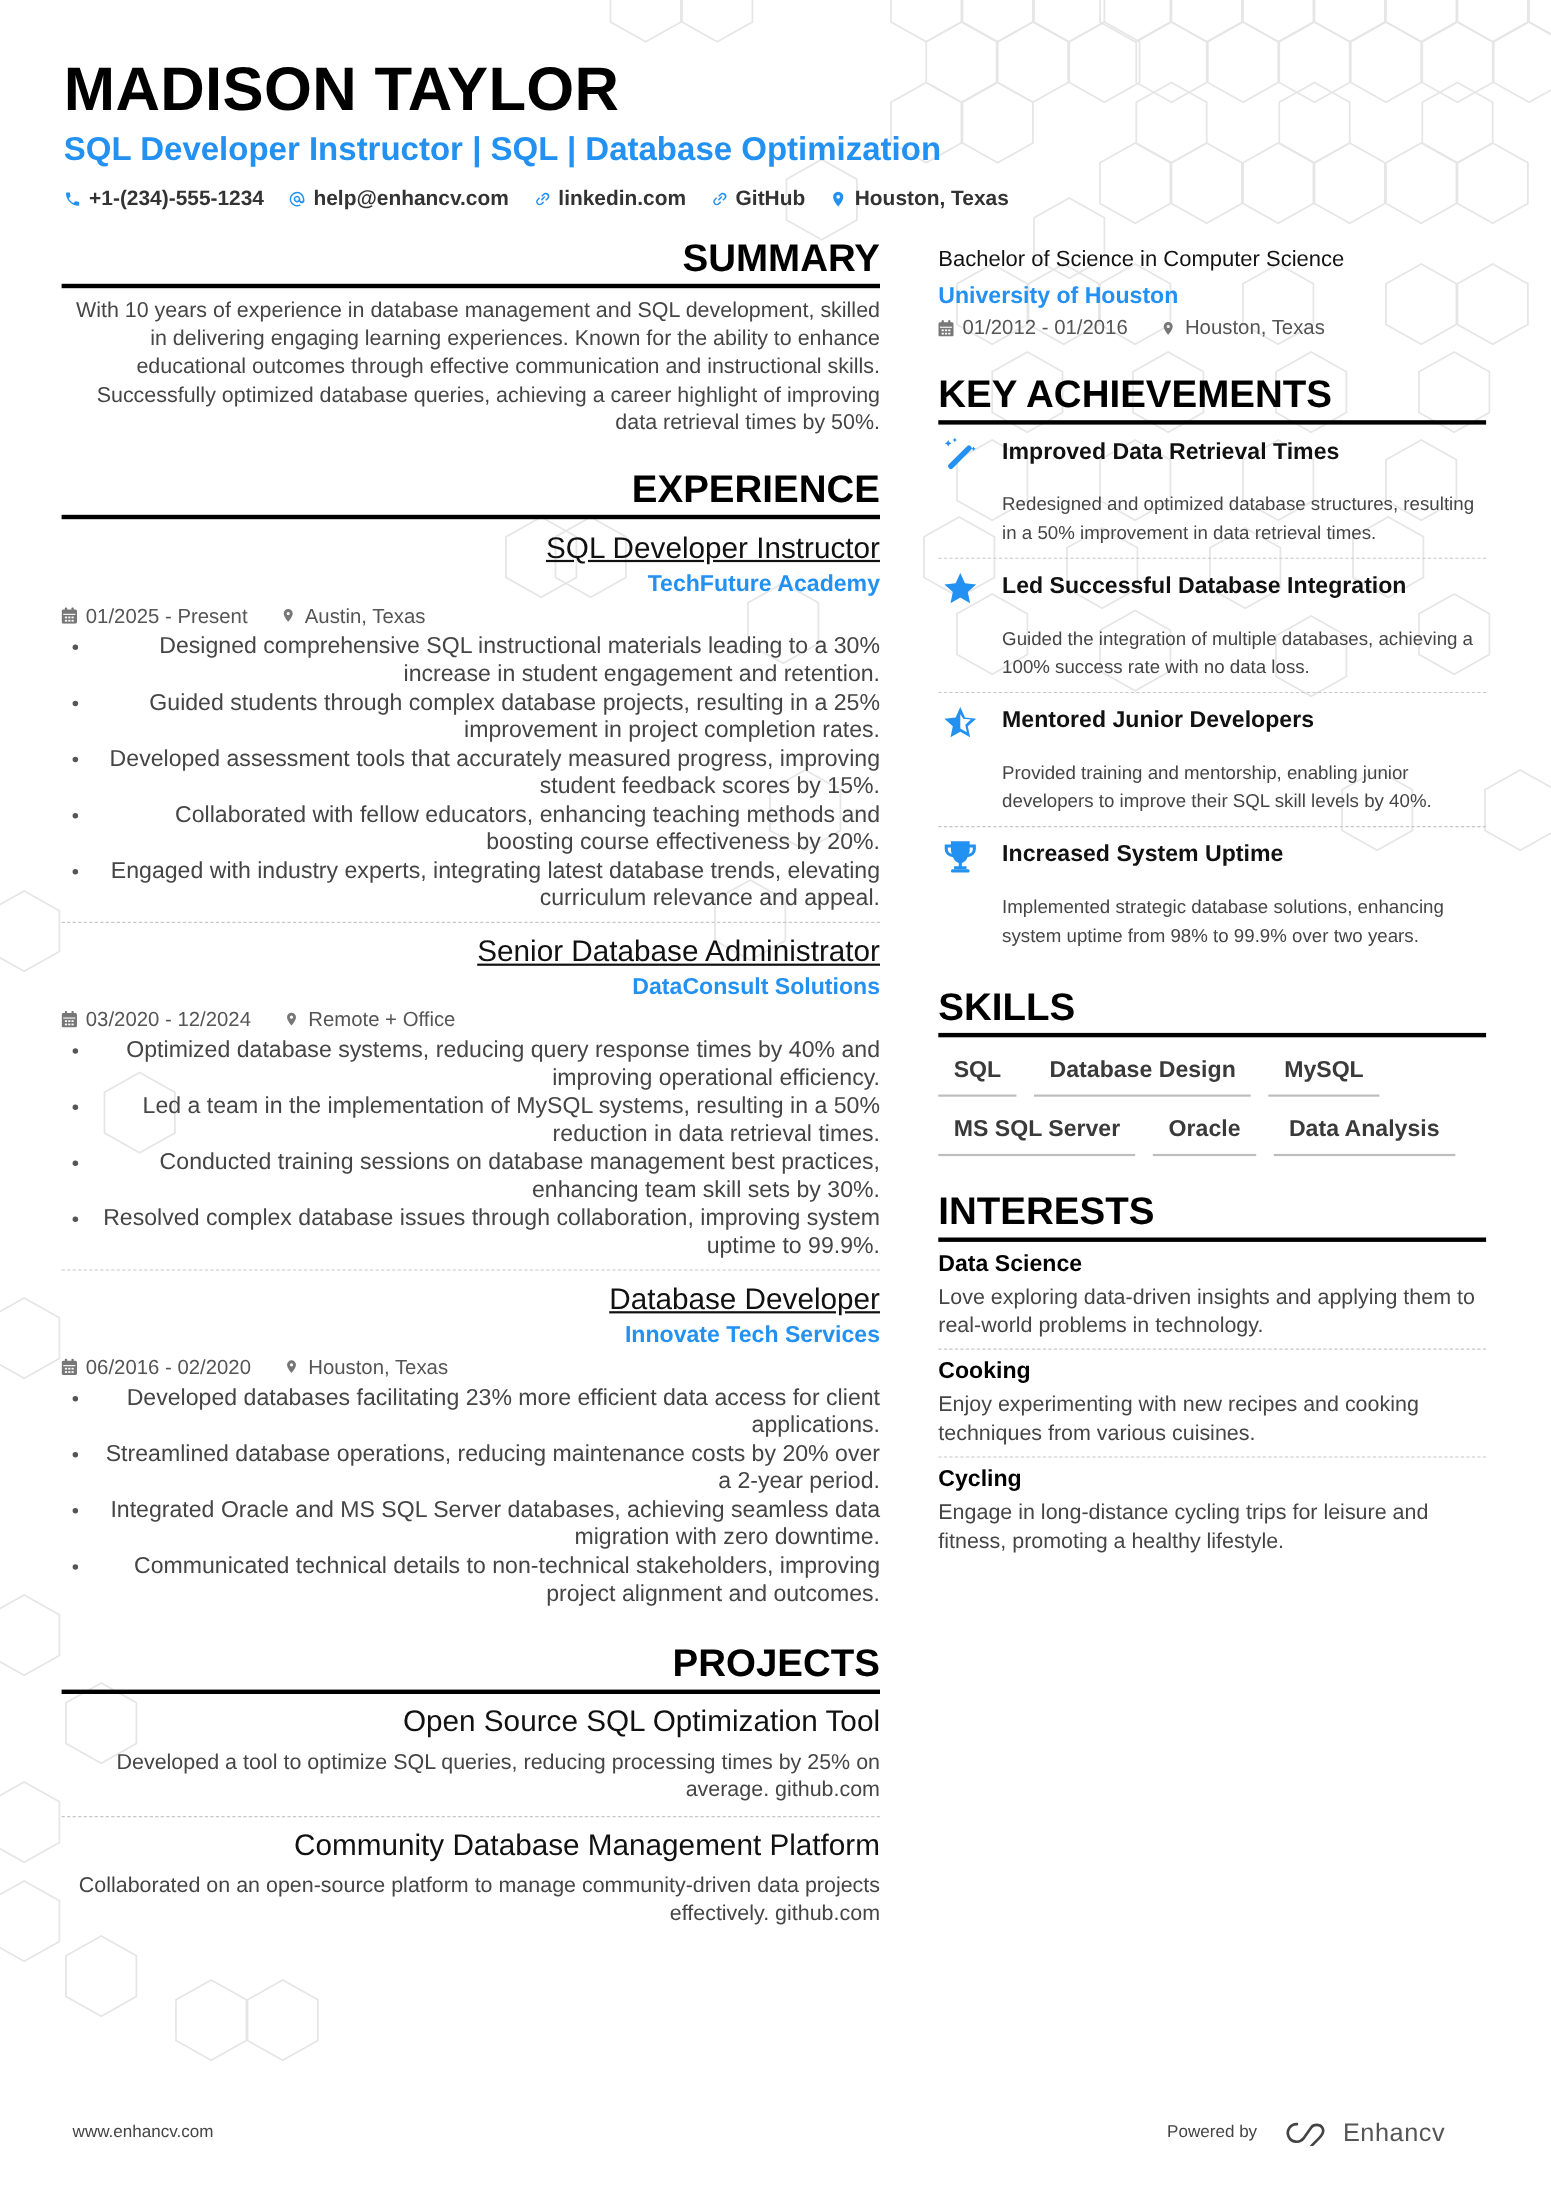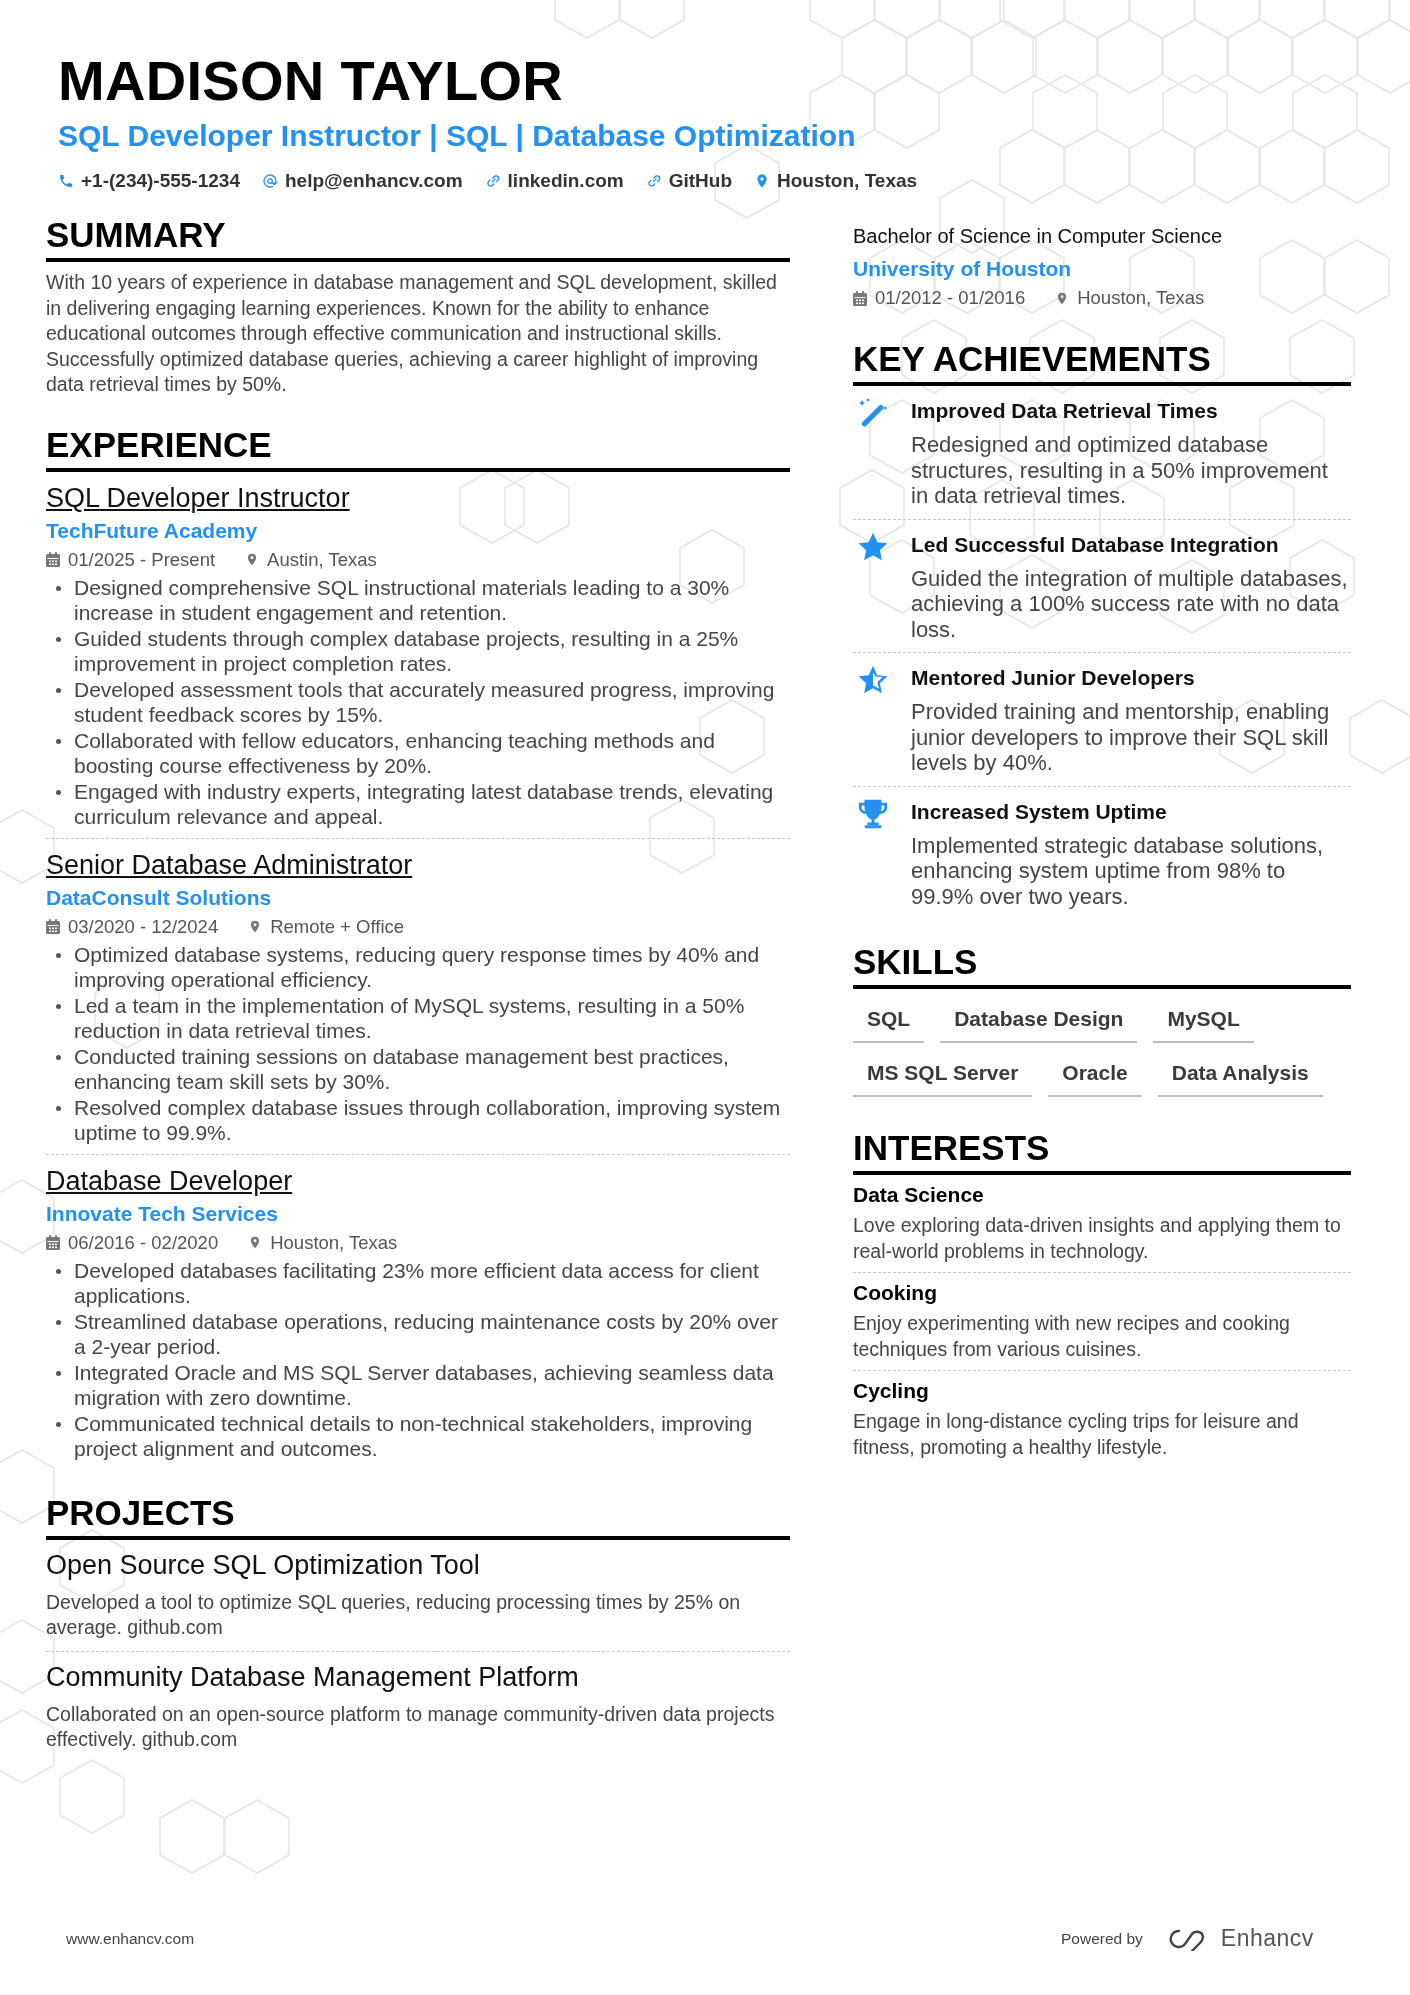--- a/index.html
+++ b/index.html
@@ -8,21 +8,21 @@
   .hexbg { position: absolute; left: 0; top: 0; width: 1410px; height: 1995px; z-index: 0; pointer-events: none; }
   .page { position: absolute; left: 0; top: 0; width: 1410px; height: 1995px; z-index: 1; }
 
   .header { position: absolute; left: 58px; top: 48px; width: 1300px; }
   .name { font-size: 56px; font-weight: 700; color: #000; letter-spacing: 0.3px; line-height: 66px; }
   .title { font-size: 30px; font-weight: 700; color: #2291f2; line-height: 40px; margin-top: 2px; }
   .contacts { display: flex; gap: 22px; margin-top: 14px; font-size: 19px; font-weight: 700; color: #333; align-items: center; }
   .contact { display: flex; align-items: center; gap: 7px; }
   .contact svg { width: 16px; height: 16px; fill: #2291f2; }
 
-  .col-left { position: absolute; left: 46px; top: 214px; width: 744px; }
+  .col-left { position: absolute; left: 56px; top: 214px; width: 744px; text-align: right; }
   .col-right { position: absolute; left: 853px; top: 214px; width: 498px; }
 
   .sec-title { font-size: 35px; font-weight: 700; color: #000; line-height: 42px; border-bottom: 4px solid #000; padding-bottom: 2px; }
   .section { margin-bottom: 22px; }
 
   .body-text { font-size: 19.5px; color: #454545; line-height: 25.5px; }
   .summary-text { margin-top: 8px; }
 
   .job { padding: 8px 0 8px 0; border-bottom: 1.5px dashed #c8c8c8; }
   .job:last-child { border-bottom: none; }
@@ -40,21 +40,21 @@
   .project-title { font-size: 27px; color: #111; line-height: 38px; margin-bottom: 6px; }
 
   .edu-degree { font-size: 20px; color: #111; line-height: 36px; margin-top: 4px; }
   .edu-school { font-size: 21px; font-weight: 700; color: #2291f2; line-height: 30px; }
 
   .ach { display: flex; gap: 18px; padding: 10px 0 10px 0; border-bottom: 1.5px dashed #c8c8c8; }
   .ach:last-child { border-bottom: none; }
   .ach-icon { width: 40px; flex: 0 0 40px; display: flex; justify-content: center; padding-top: 0px; }
   .ach-icon svg { width: 34px; height: 34px; fill: #2291f2; }
   .ach-title { font-size: 21px; font-weight: 700; color: #111; line-height: 30px; }
-  .ach-desc { font-size: 22px; color: #454545; line-height: 25.5px; margin-top: 6px; }
+  .ach-desc { font-size: 17px; color: #454545; line-height: 25.5px; margin-top: 20px; }
 
   .skills { display: flex; flex-wrap: wrap; gap: 14px 16px; margin-top: 14px; }
   .skill { font-size: 21px; font-weight: 700; color: #3a3a3a; padding: 4px 14px 10px 14px; border-bottom: 2px solid #bdbdbd; }
 
   .interest { padding: 6px 0 8px 0; border-bottom: 1.5px dashed #c8c8c8; }
   .interest:last-child { border-bottom: none; }
   .interest-title { font-size: 21px; font-weight: 700; color: #000; line-height: 28px; }
   .interest-desc { font-size: 19.5px; color: #454545; line-height: 25.5px; margin-top: 4px; }
 
   .footer-left { position: absolute; left: 66px; top: 1930px; font-size: 15.5px; color: #444; }

